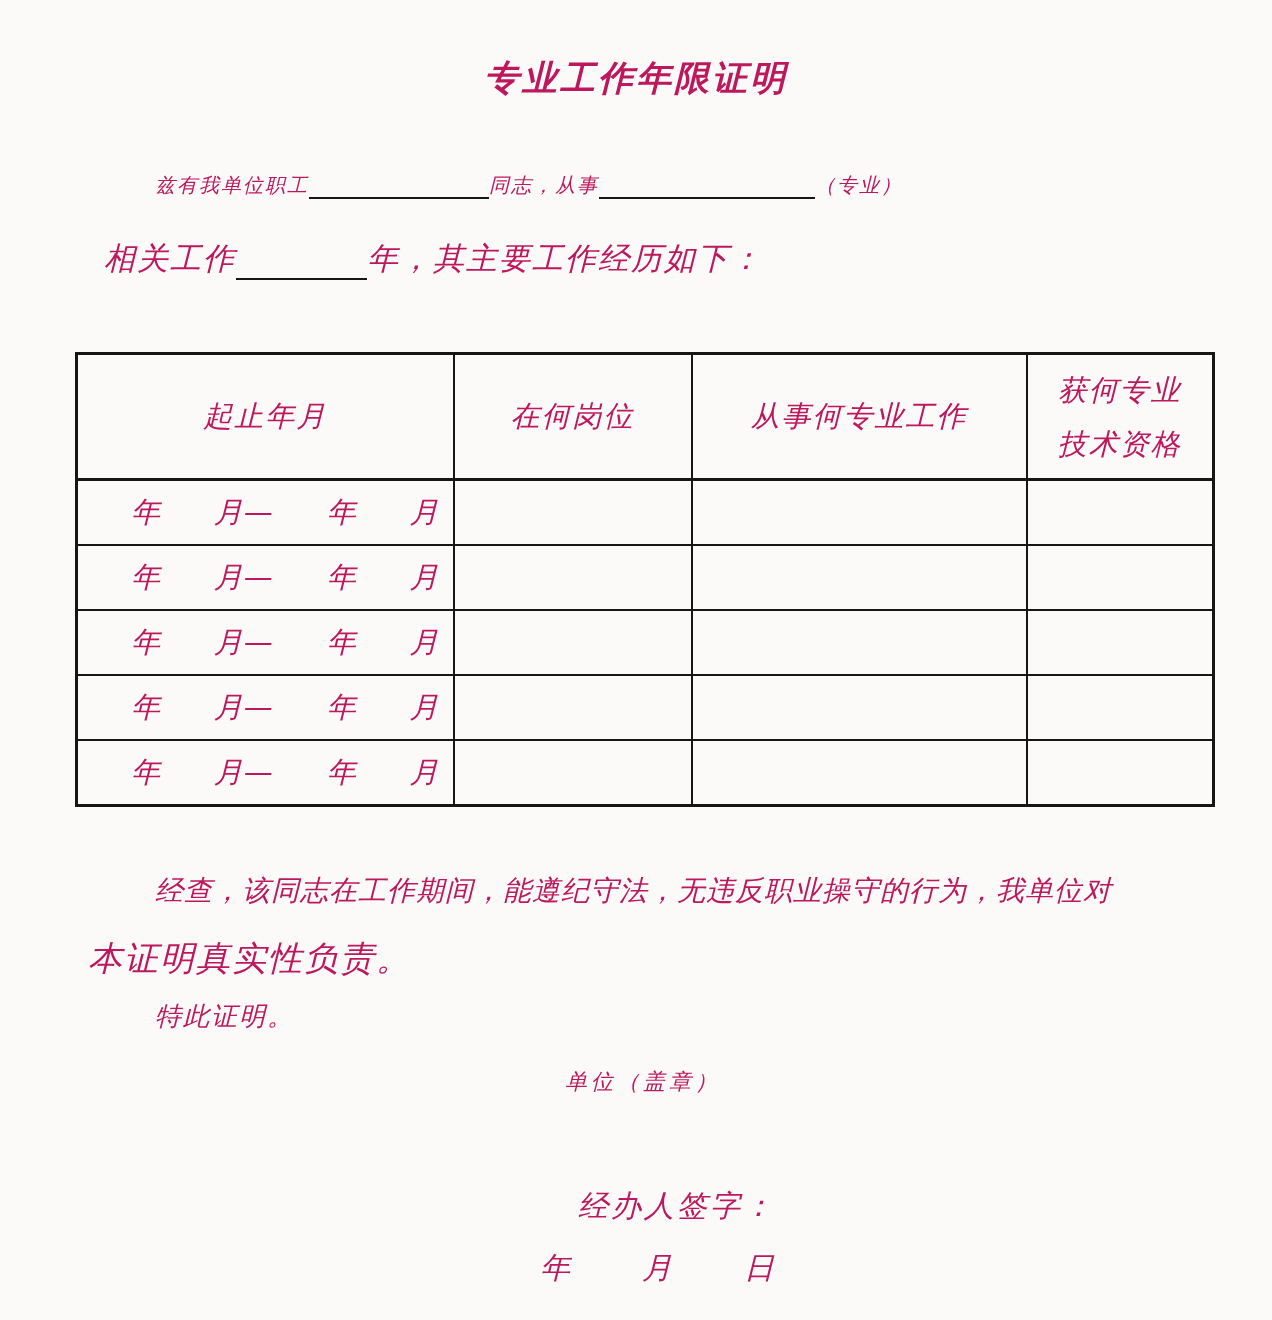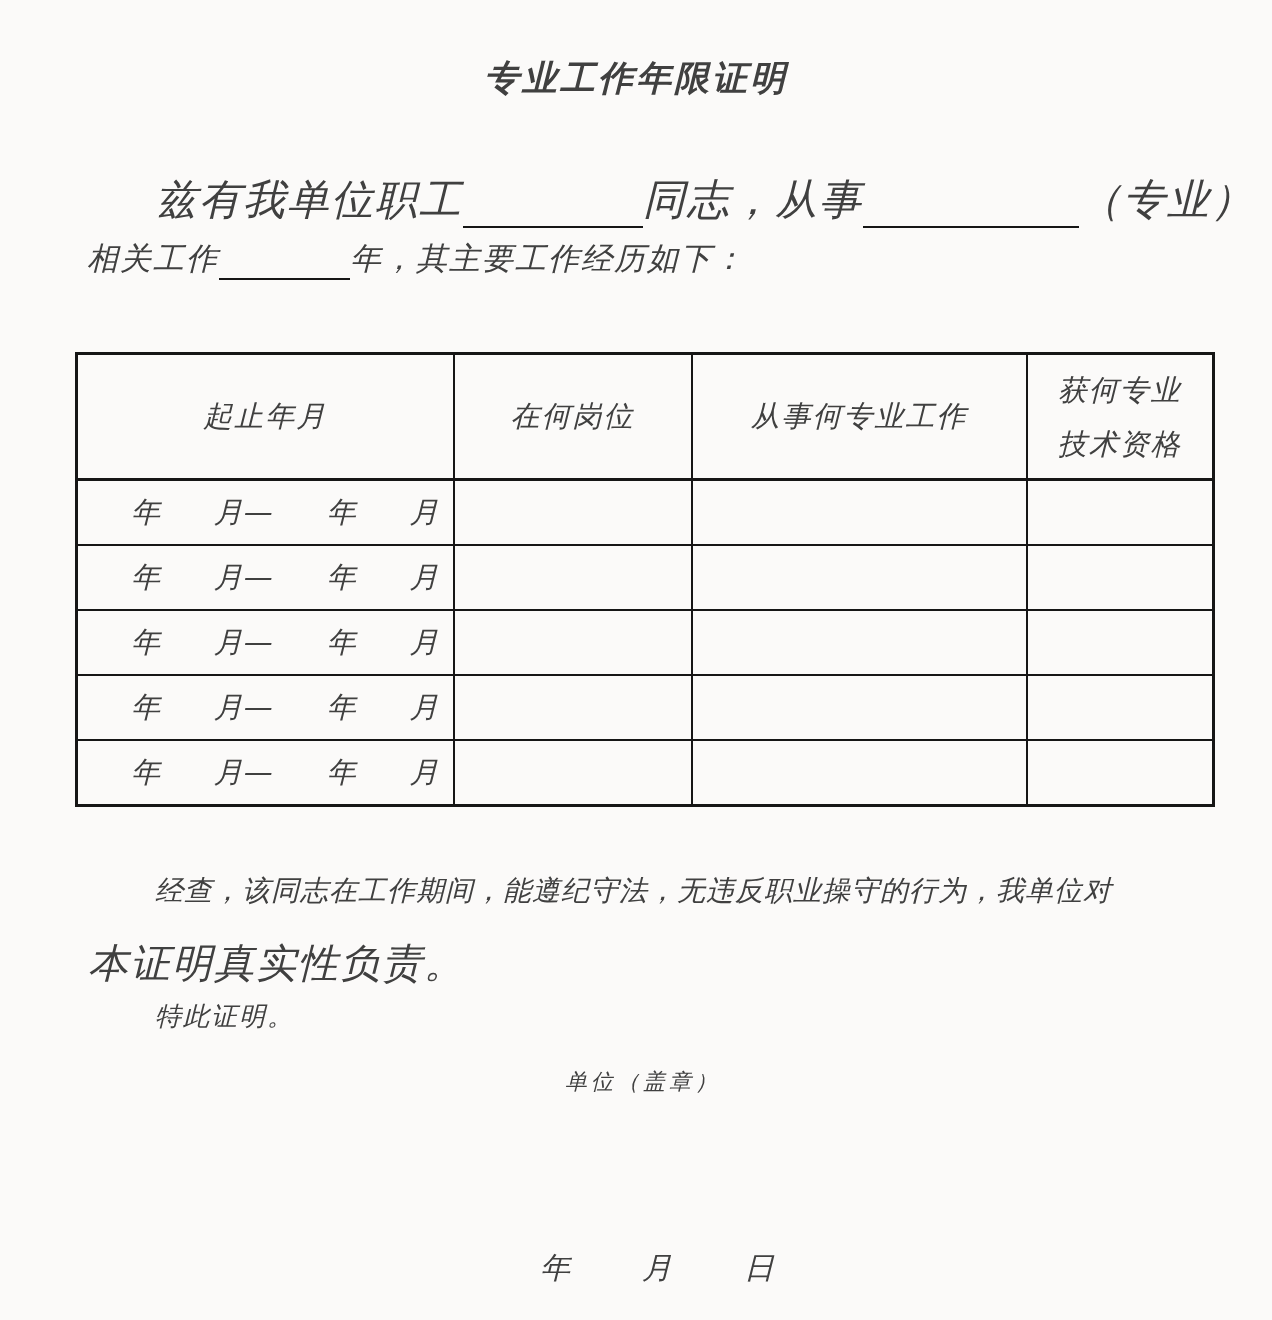--- a/index.html
+++ b/index.html
@@ -6,48 +6,48 @@
     margin: 0;
     padding: 0;
     background: #ffffff;
   }
   .page {
     position: relative;
     width: 1272px;
     height: 1320px;
     background: #fbfaf9;
     font-family: "DejaVu Sans", sans-serif;
-    color: #404040;
+    color: #be185d;
     overflow: hidden;
   }
   .cn {
     font-style: italic; 
   }
   .doc-title {
     position: absolute;
     top: 55px;
     left: 0;
     width: 100%;
     text-align: center;
     font-size: 35px;
     font-weight: bold;
     letter-spacing: 3px;
   }
   .intro-line1 {
     position: absolute;
     top: 172px;
     left: 155px;
-    font-size: 42px;
+    font-size: 20px;
     letter-spacing: 2px;
     white-space: nowrap;
   }
   .intro-line2 {
     position: absolute;
     top: 238px;
-    left: 87px;
+    left: 104px;
     font-size: 31px;
     letter-spacing: 2px;
     white-space: nowrap;
   }
   .blank {
     display: inline-block;
     border-bottom: 2px solid #161616;
     height: 1.05em;
     vertical-align: bottom;
   }
@@ -101,21 +101,21 @@
     top: 872px;
     left: 155px;
     font-size: 28px;
     letter-spacing: 1px;
     white-space: nowrap;
   }
   .closing-para-line2 {
     position: absolute;
     top: 936px;
     left: 88px;
-    font-size: 40px;
+    font-size: 34px;
     letter-spacing: 2px;
     white-space: nowrap;
   }
   .hereby-line {
     position: absolute;
     top: 999px;
     left: 155px;
     font-size: 26px;
     letter-spacing: 2px;
   }
@@ -238,20 +238,21 @@
         <td></td>
         <td></td>
       </tr>
     </tbody>
   </table>
 
   <div class="closing-para-line1 cn">经查，该同志在工作期间，能遵纪守法，无违反职业操守的行为，我单位对</div>
   <div class="closing-para-line2 cn">本证明真实性负责。</div>
   <div class="hereby-line cn">特此证明。</div>
   <div class="unit-seal-line cn">单位（盖章）</div>
+  <div class="agent-sign-line cn">经办人签字：</div>
 
   <div class="date-line cn">
     <span>年</span>
     <span>月</span>
     <span>日</span>
   </div>
 
 </div>
 
 </body></html>

